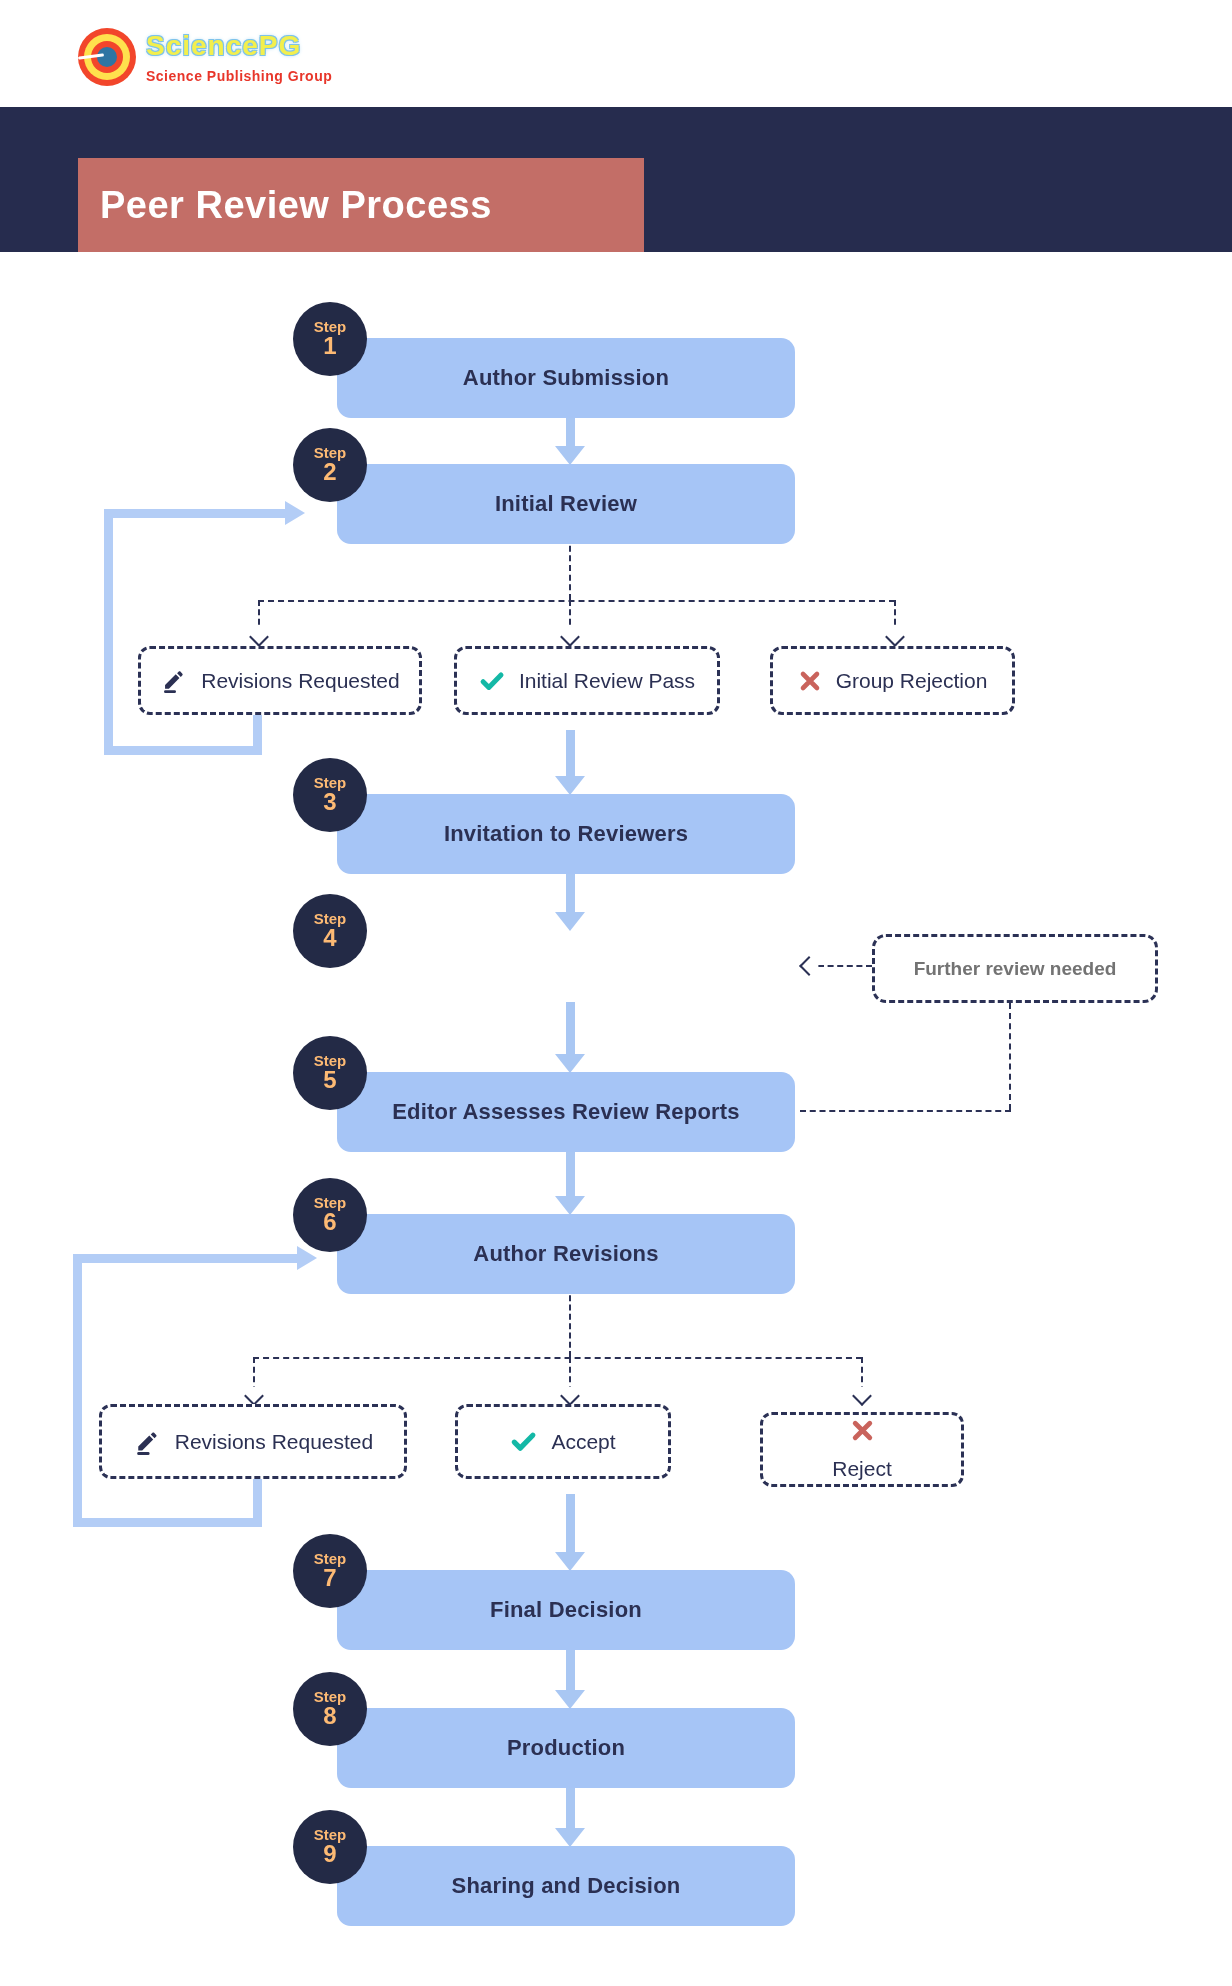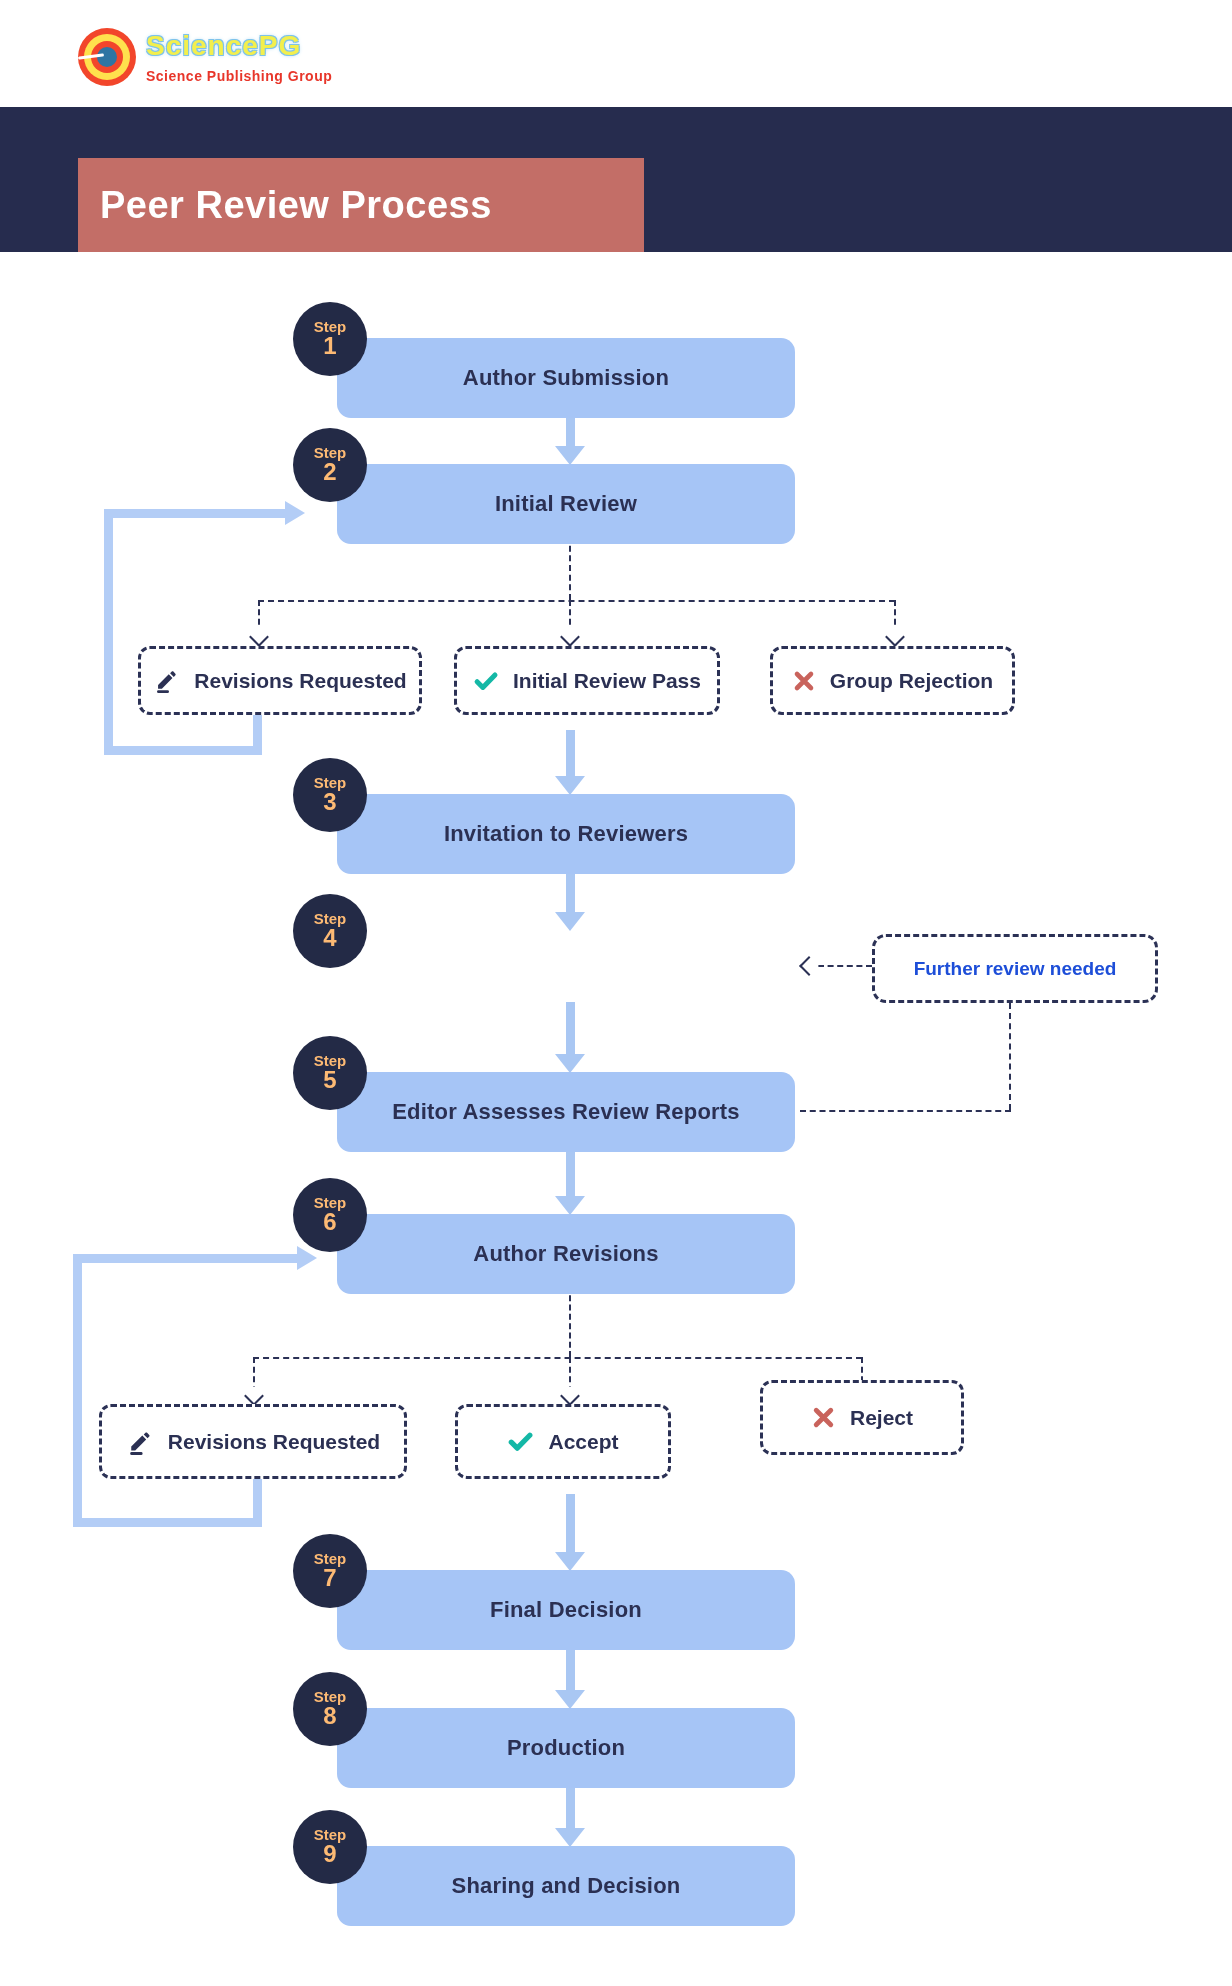--- a/index.html
+++ b/index.html
@@ -43,26 +43,26 @@
   .step-circle .s-num{font-size:24px;font-weight:700;}
   .shaft{position:absolute;width:9px;background:#a9c7f3;z-index:1;}
   .ahead{position:absolute;width:0;height:0;border-left:15px solid transparent;border-right:15px solid transparent;border-top:19px solid #a9c7f3;z-index:1;}
   .dash-v{position:absolute;width:0;border-left:2px dashed #2b3155;z-index:0;}
   .dash-h{position:absolute;height:0;border-top:2px dashed #2b3155;z-index:0;}
   .chev-down{position:absolute;width:12px;height:12px;border-right:2px solid #2b3155;border-bottom:2px solid #2b3155;transform:rotate(45deg);background:#fff;}
   .chev-left{position:absolute;width:12px;height:12px;border-left:2px solid #2b3155;border-bottom:2px solid #2b3155;transform:rotate(45deg);background:#fff;}
   .opt-box{
     position:absolute;background:#ffffff;border:3px dashed #2b3155;border-radius:12px;
     display:flex;align-items:center;justify-content:center;gap:14px;box-sizing:border-box;
-    font-size:21px;font-weight:700;color:#2b3053;z-index:2;
+    font-size:21px;font-weight:400;color:#2b3053;z-index:2;
   }
   .note-box{
     position:absolute;background:#ffffff;border:3px dashed #2b3155;border-radius:14px;
     display:flex;align-items:center;justify-content:center;box-sizing:border-box;
-    font-size:19px;font-weight:700;color:#1d4ed8;z-index:2;
+    font-size:19px;font-weight:700;color:#737373;z-index:2;
   }
   .loop{position:absolute;background:#b3cdf6;z-index:0;}
   .loop-head{position:absolute;width:0;height:0;border-top:12px solid transparent;border-bottom:12px solid transparent;border-left:20px solid #b3cdf6;z-index:0;}
   .icon{display:inline-flex;align-items:center;justify-content:center;}
 </style>
 </head>
 <body>
 
 <div class="canvas">
 
@@ -241,21 +241,21 @@
     <span>Revisions Requested</span>
   </div>
   <div class="opt-box" style="left:455px;top:1404px;width:216px;height:75px;">
     <span class="icon">
       <svg width="27" height="27" viewBox="0 0 24 24">
         <path d="M3.8 12.6l5.3 5.3L20.3 6.4" fill="none" stroke="#14b8a6" stroke-width="4.6" stroke-linecap="round" stroke-linejoin="round"></path>
       </svg>
     </span>
     <span>Accept</span>
   </div>
-  <div class="opt-box" style="left:760px;top:1380px;width:204px;height:75px;">
+  <div class="opt-box" style="left:760px;top:1412px;width:204px;height:75px;flex-direction:column;">
     <span class="icon">
       <svg width="25" height="25" viewBox="0 0 24 24">
         <path d="M5 5l14 14M19 5L5 19" fill="none" stroke="#c9635c" stroke-width="4.6" stroke-linecap="round"></path>
       </svg>
     </span>
     <span>Reject</span>
   </div>
 
   <div class="loop" style="left:253px;top:1479px;width:9px;height:48px;"></div>
   <div class="loop" style="left:73px;top:1518px;width:189px;height:9px;"></div>

